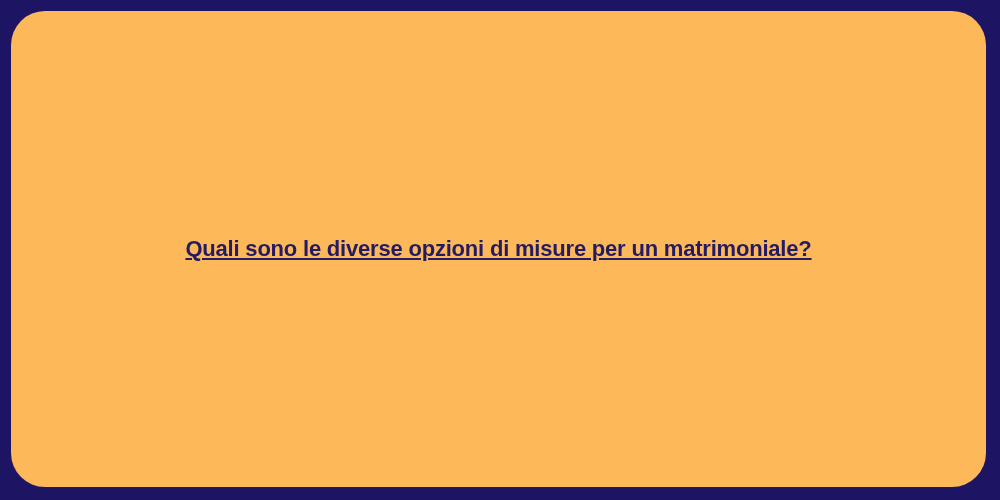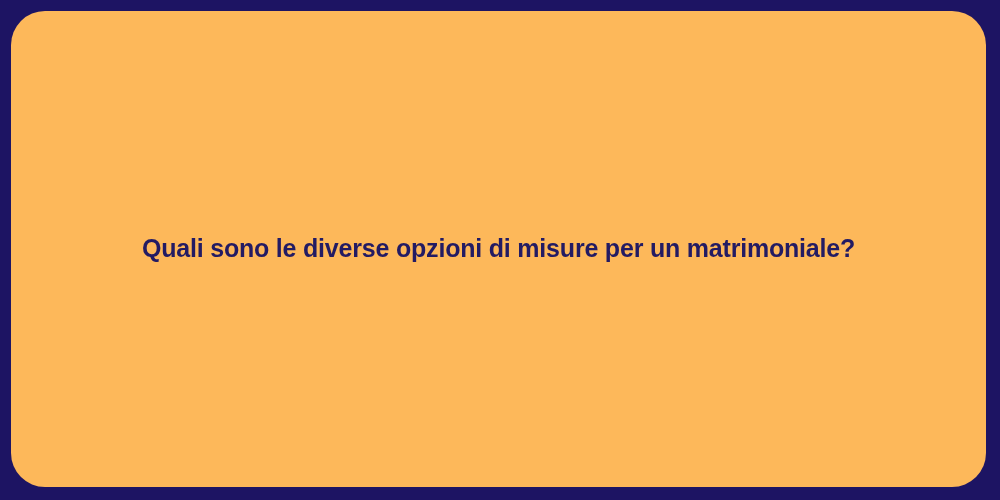--- a/index.html
+++ b/index.html
@@ -41,26 +41,27 @@
     padding: 0 40px;
     display: flex;
     align-items: center;
     justify-content: center;
   }
 
   .question-heading {
     margin: 12px;
     color: #231b63;
     font-family: "Liberation Sans", sans-serif;
-    font-size: 25px;
+    font-size: 22px;
     font-weight: 700;
     line-height: 1.25;
     letter-spacing: -0.2px;
     text-align: center;
     white-space: nowrap;
+    text-decoration: underline;
   }
 </style>
 </head>
 <body>
 
 <div class="page-frame">
   <div class="content-card">
     <div class="card-inner">
       <h1 class="question-heading">Quali sono le diverse opzioni di misure per un matrimoniale?</h1>
     </div>

